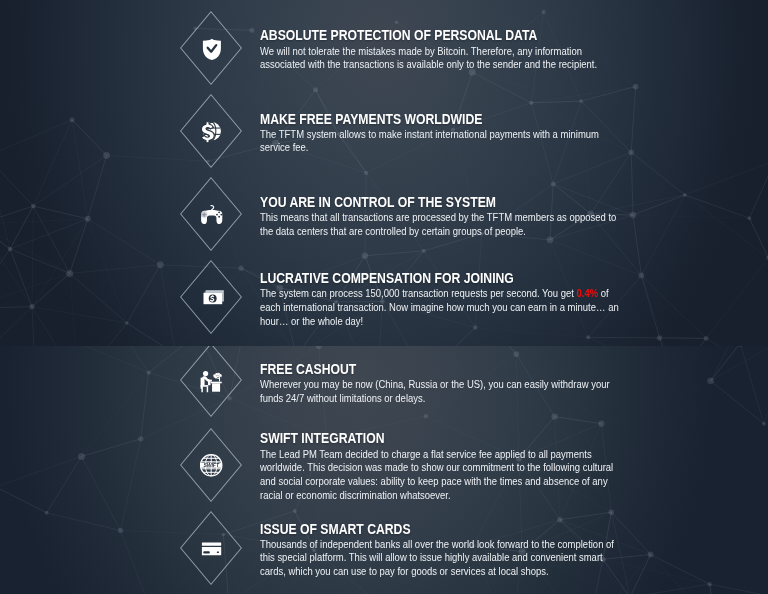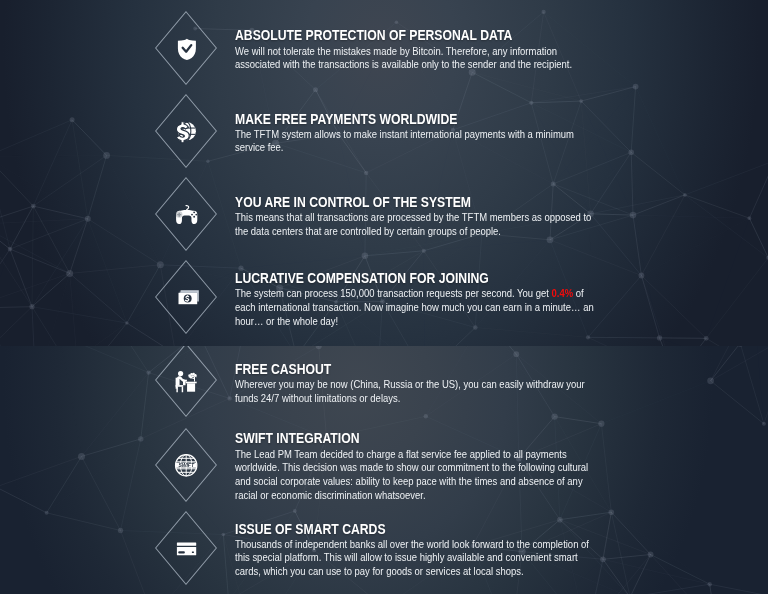--- a/index.html
+++ b/index.html
@@ -24,21 +24,21 @@
 #section-secondary .bg-base {
   background:
     radial-gradient(355px 400px at 358px 38px, #3f4751 0%, #3a434e 20%, #323d4a 42%, #283440 63%, #1e2836 85%, #192231 100%),
     #192231;
 }
 .bg-net { position:absolute; inset:0; filter:blur(0.35px); }
 .bg-vig { position:absolute; inset:0; pointer-events:none; }
 #section-primary .bg-vig { background:none; }
 #section-secondary .bg-vig { background:none; }
 
-.rows { position:absolute; inset:0; z-index:6; }
+.rows { position:absolute; inset:0; z-index:6;margin-left:25px; }
 .feature { position:absolute; left:0; width:768px; height:0; }
 
 .diamond-wrap { position:absolute; left:155.25px; top:0; width:62px; height:74px; }
 .diamond-wrap svg { display:block; }
 
 .txt { position:absolute; left:234.5px; width:420px; }
 .f-title, .f-body { position:absolute; left:0; }
 .f-title {
   color:#ffffff;
   font-size:14.1px;

